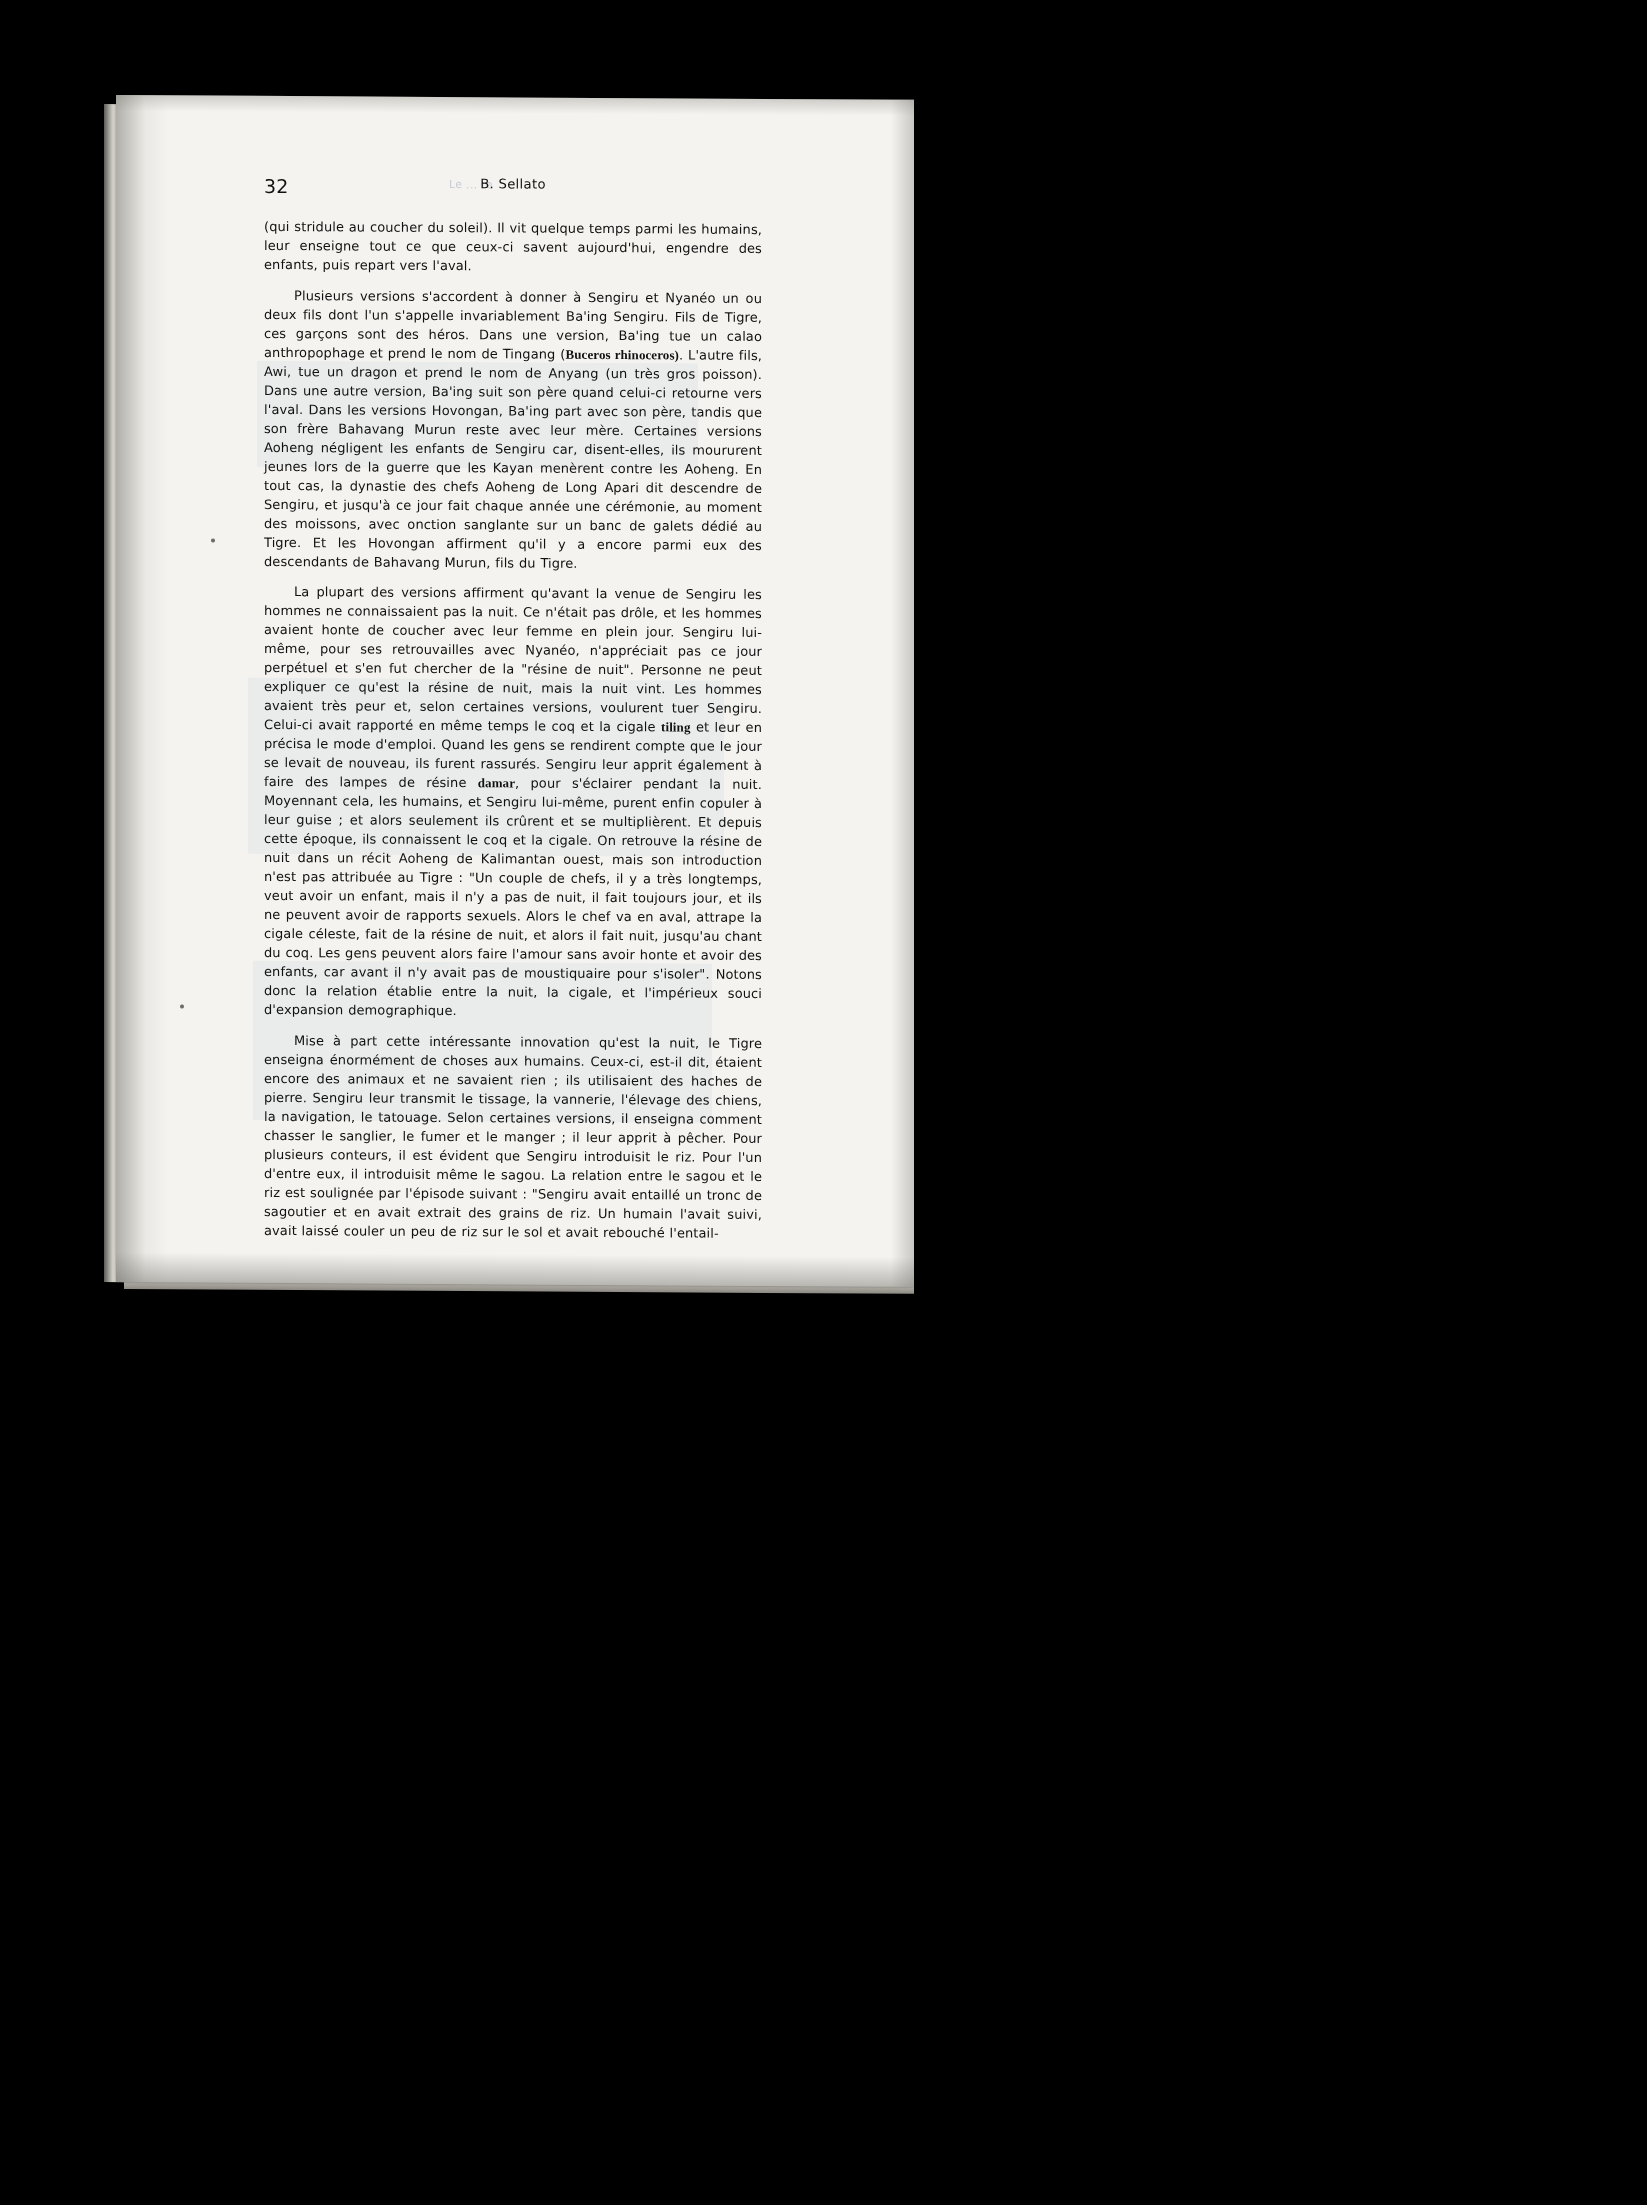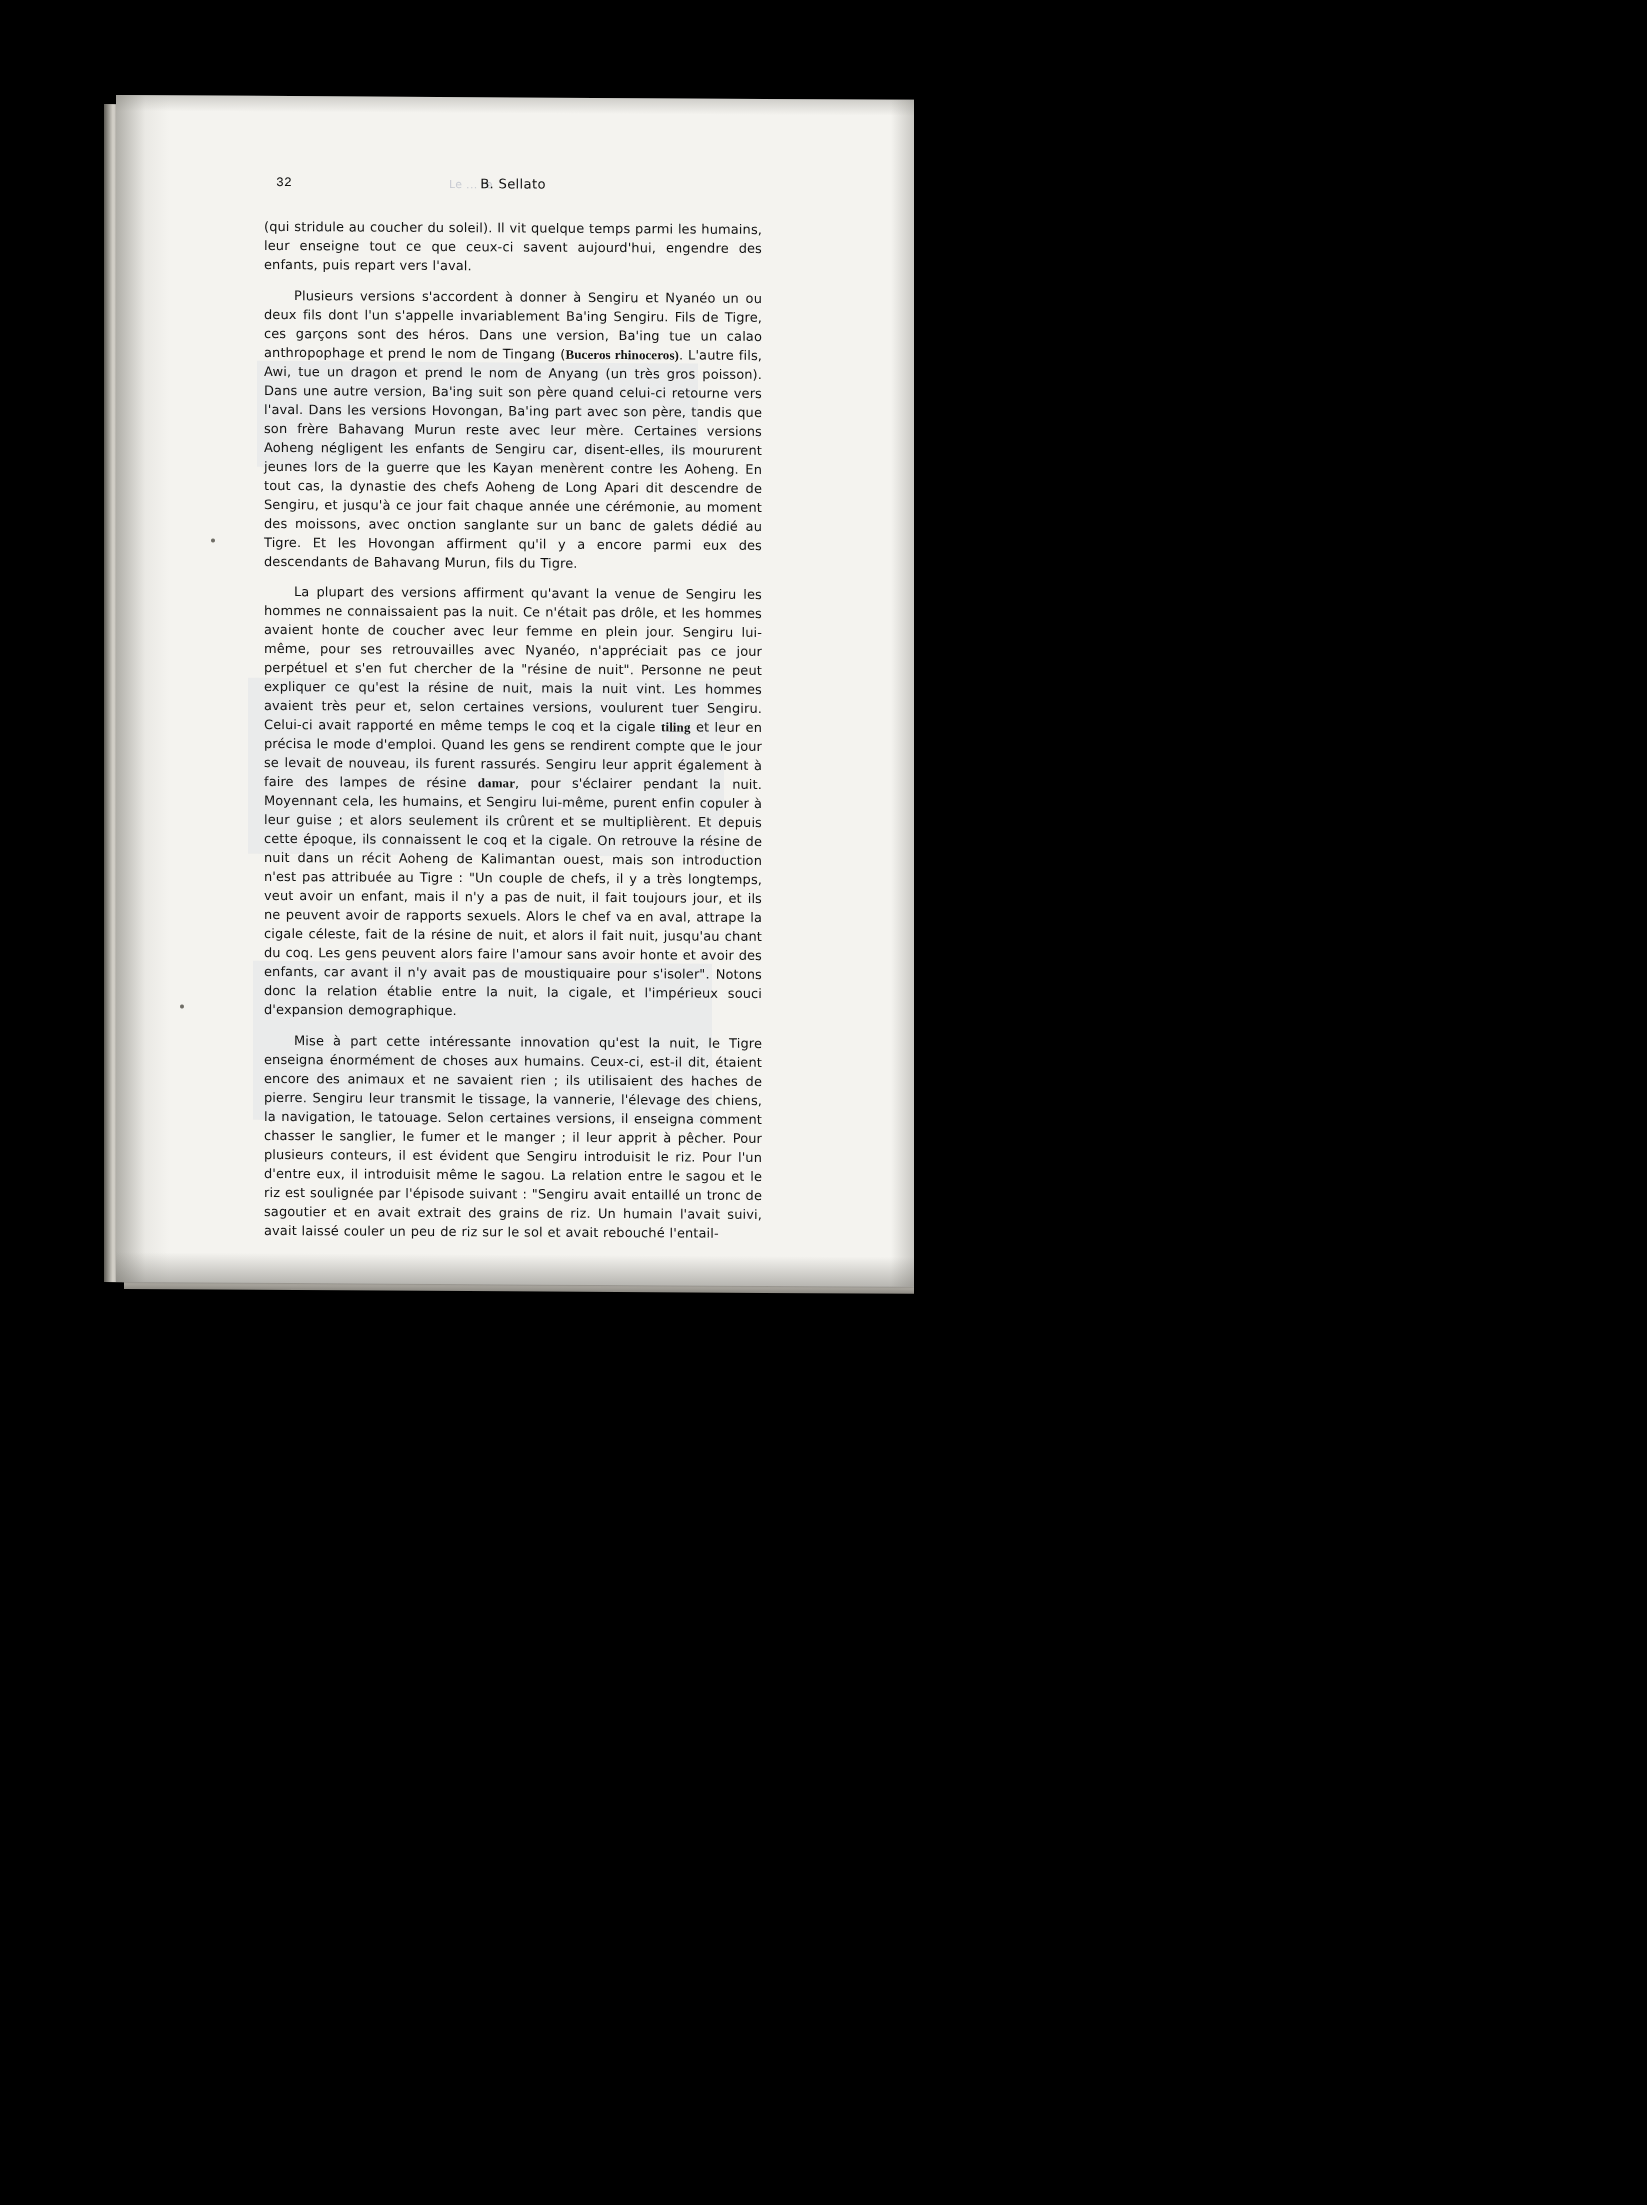--- a/index.html
+++ b/index.html
@@ -104,25 +104,24 @@
     color: #111111;
   }
 
   .header-row {
     position: relative;
     height: 30px;
     margin-bottom: 12.4px;
   }
   .folio {
     position: absolute;
-    left: 12px;
-    top: 0;
-    font-size: 13px;
+    left: 0;
+    top: 0;
+    font-size: 19px;
     letter-spacing: 0.2px;
-    font-family: Liberation Mono, monospace;
   }
   .running-head {
     position: absolute;
     left: 0;
     right: 0;
     top: 0;
     text-align: center;
     font-size: 13.2px;
     letter-spacing: 0.3px;
   }

